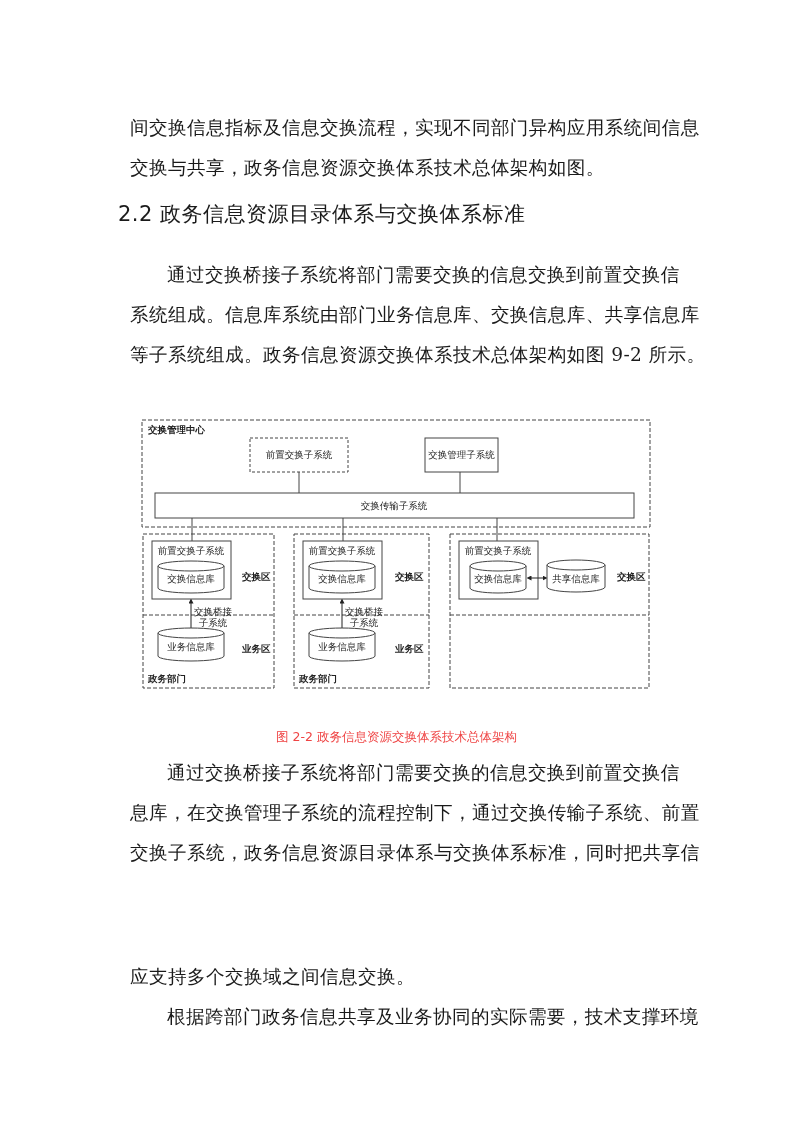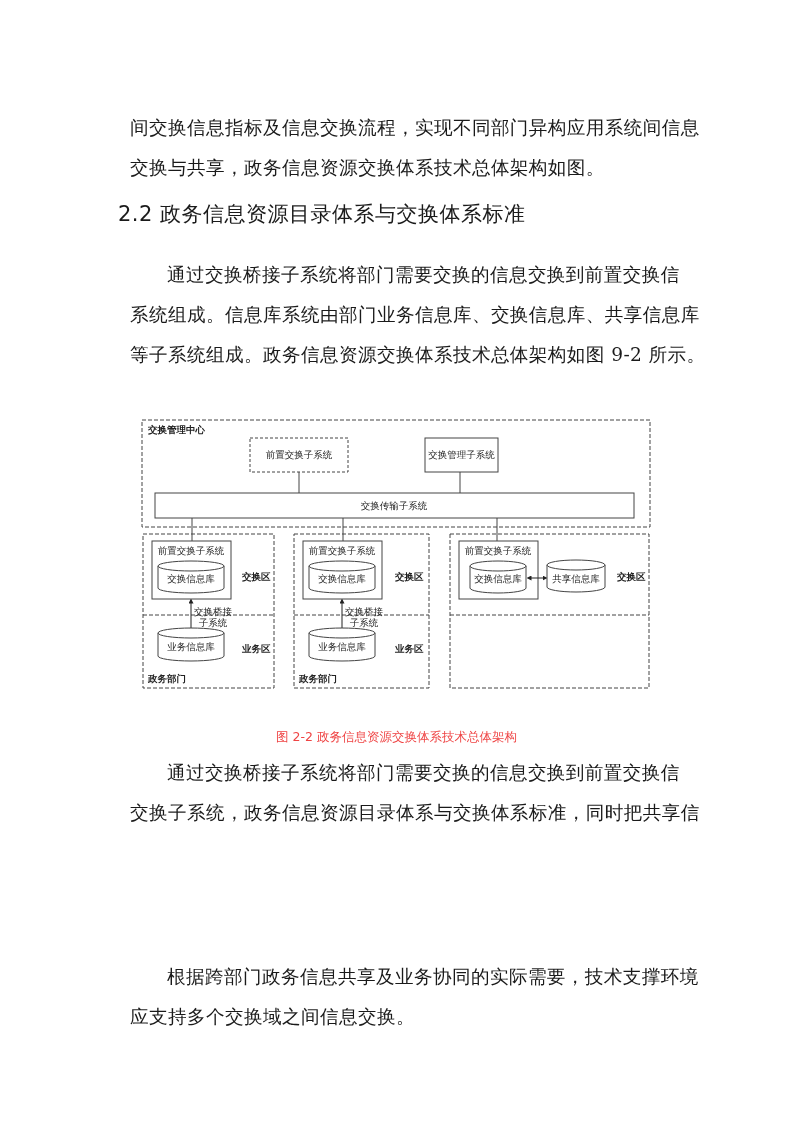--- a/index.html
+++ b/index.html
@@ -123,19 +123,20 @@
       <text x="436" y="164" font-size="9.5" text-anchor="middle">共享信息库</text>
       <text x="477" y="162" font-size="9.5" font-weight="bold">交换区</text>
     </g>
   </svg>
 </div>
 
 <div class="caption">图  2-2 政务信息资源交换体系技术总体架构</div>
 
 <div class="para" style="top:741px;">
   <span class="line indent">通过交换桥接子系统将部门需要交换的信息交换到前置交换信</span>
+  <span class="line">息库，在交换管理子系统的流程控制下，通过交换传输子系统、前置</span>
   <span class="line">交换子系统，政务信息资源目录体系与交换体系标准，同时把共享信</span>
 </div>
 
 <div class="para" style="top:945px;">
+  <span class="line">应支持多个交换域之间信息交换。</span>
   <span class="line indent">根据跨部门政务信息共享及业务协同的实际需要，技术支撑环境</span>
-  <span class="line">应支持多个交换域之间信息交换。</span>
 </div>
 
 </body></html>

